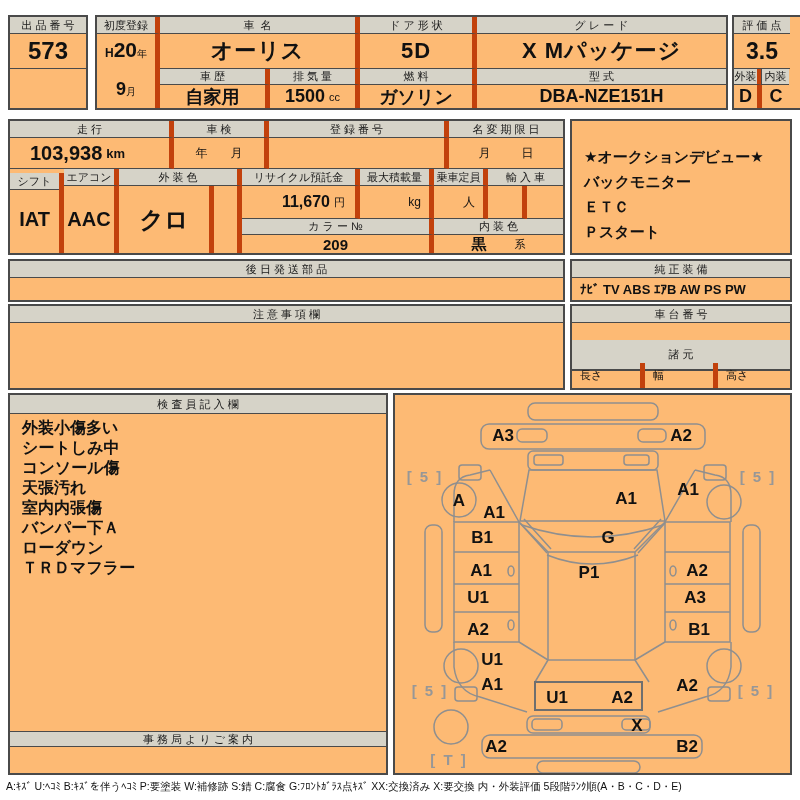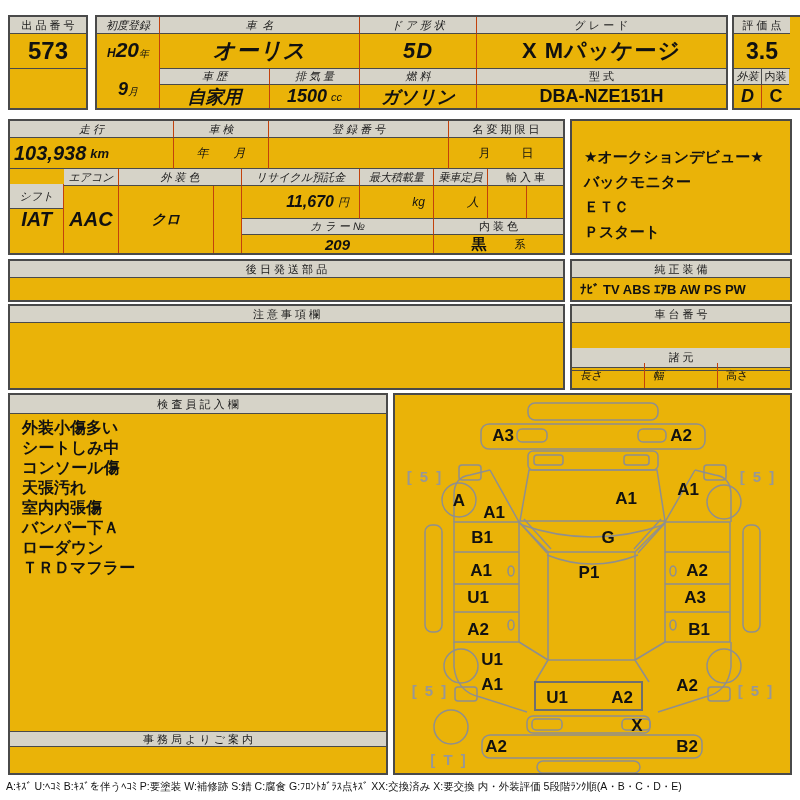--- a/index.html
+++ b/index.html
@@ -1,28 +1,28 @@
 <!DOCTYPE html>
 <html><head>
 <meta charset="utf-8">
 <style>
   html,body{margin:0;padding:0;background:#ffffff;}
   body{width:800px;height:800px;position:relative;font-family:"Liberation Sans","DejaVu Sans",sans-serif;color:#111;}
-  .box{position:absolute;border:2px solid #4a4a4a;background:#eab308;box-sizing:border-box;}
+  .box{position:absolute;border:2px solid #4a4a4a;background:#fdba74;box-sizing:border-box;}
   .hdr{position:absolute;box-sizing:border-box;background:#d6d3c8;display:flex;align-items:center;justify-content:center;font-size:11px;color:#1a1a1a;border-bottom:1px solid #4a4a4a;white-space:pre;}
   .cell{position:absolute;box-sizing:border-box;display:flex;align-items:center;justify-content:center;}
-  .br{border-right:1px solid #c2410c;font-style:italic;}
+  .br{border-right:5px solid #c2410c;}
   .bb{border-bottom:1px solid #4a4a4a;}
   .bt{border-top:1px solid #4a4a4a;}
   .v-big{font-weight:bold;font-size:22px;letter-spacing:1px;}
   .v-med{font-weight:bold;font-size:18px;}
   .v-sm{font-weight:bold;font-size:15px;}
   .unit{font-size:11px;font-weight:bold;margin-left:4px;}
   .ph{font-size:12px;}
-  .left-pad{justify-content:flex-start;padding-left:4px;}
+  .left-pad{justify-content:flex-start;padding-left:20px;}
   .lines{position:absolute;box-sizing:border-box;padding:6px 0 0 12px;}
   .lines div{font-weight:bold;font-size:16px;line-height:20px;white-space:pre;}
   .sales-lines div{font-weight:bold;font-size:15px;line-height:25px;white-space:pre;}
   .legend{position:absolute;left:6px;top:780px;width:792px;font-size:10.5px;white-space:pre;color:#111;}
   svg text{font-family:"Liberation Sans","DejaVu Sans",sans-serif;}
   .dlabel{font-size:17px;font-weight:bold;fill:#111;}
   .dbracket{font-size:15px;font-weight:bold;fill:#979797;letter-spacing:2px;}
 </style>
 </head>
 <body>
@@ -86,31 +86,31 @@
   <div class="cell br bb ph" style="left:164px;top:17px;width:95px;height:31px;justify-content:space-around;padding:0 10px;">
       <span>年</span>
       <span>月</span>
     </div>
   <div class="cell br bb" style="left:259px;top:17px;width:180px;height:31px;"></div>
   <div class="cell bb ph" style="left:439px;top:17px;width:114px;height:31px;justify-content:space-around;padding:0 14px;">
       <span>月</span>
       <span>日</span>
     </div>
 
-  <div class="hdr br" style="left:0;top:63px;width:54px;height:25px;">シフト</div>
+  <div class="hdr br" style="left:0;top:52px;width:54px;height:17px;">シフト</div>
   <div class="hdr br" style="left:54px;top:48px;width:55px;height:17px;">エアコン</div>
   <div class="hdr br" style="left:109px;top:48px;width:123px;height:17px;">外 装 色</div>
   <div class="hdr br" style="left:232px;top:48px;width:118px;height:17px;">リサイクル預託金</div>
   <div class="hdr br" style="left:350px;top:48px;width:74px;height:17px;">最大積載量</div>
   <div class="hdr br" style="left:424px;top:48px;width:54px;height:17px;">乗車定員</div>
   <div class="hdr" style="left:478px;top:48px;width:75px;height:17px;">輸 入 車</div>
 
   <div class="cell br" style="left:0;top:65px;width:54px;height:67px;font-size:20px;font-weight:bold;">IAT</div>
   <div class="cell br" style="left:54px;top:65px;width:55px;height:67px;font-size:20px;font-weight:bold;">AAC</div>
-  <div class="cell br" style="left:109px;top:65px;width:95px;height:67px;font-size:14px;font-weight:bold;text-align:right;">クロ</div>
+  <div class="cell br" style="left:109px;top:65px;width:95px;height:67px;font-size:24px;font-weight:bold;text-align:right;">クロ</div>
   <div class="cell br" style="left:204px;top:65px;width:28px;height:67px;"></div>
 
   <div class="cell br bb" style="left:232px;top:65px;width:118px;height:33px;justify-content:flex-end;padding-right:10px;">
       <span style="font-size:16px;font-weight:bold;">11,670</span>
       <span class="unit" style="font-weight:normal;">円</span>
     </div>
   <div class="cell br bb ph" style="left:350px;top:65px;width:74px;height:33px;justify-content:flex-end;padding-right:8px;">
       <span>kg</span>
     </div>
   <div class="cell br bb ph" style="left:424px;top:65px;width:54px;height:33px;justify-content:flex-end;padding-right:8px;">
@@ -148,21 +148,21 @@
 </div>
 
 <div class="box" style="left:8px;top:304px;width:557px;height:86px;">
   <div class="hdr" style="left:0;top:0;width:553px;height:17px;">注 意 事 項 欄</div>
   <div class="cell" style="left:0;top:17px;width:553px;height:65px;"></div>
 </div>
 
 <div class="box" style="left:570px;top:304px;width:222px;height:86px;">
   <div class="hdr" style="left:0;top:0;width:218px;height:17px;">車 台 番 号</div>
   <div class="cell bb" style="left:0;top:17px;width:218px;height:25px;font-size:14px;font-weight:bold;margin-top:23px;">NZE151-1042615</div>
-  <div class="hdr" style="left:0;top:42px;width:218px;height:20px;font-family:Liberation Serif, serif;">諸 元</div>
+  <div class="hdr" style="left:0;top:34px;width:218px;height:30px;">諸 元</div>
   <div class="cell br" style="left:0;top:57px;width:73px;height:25px;justify-content:flex-start;padding-left:8px;font-size:11px;">
       <span>長さ</span>
     </div>
   <div class="cell br" style="left:73px;top:57px;width:73px;height:25px;justify-content:flex-start;padding-left:8px;font-size:11px;">
       <span>幅</span>
     </div>
   <div class="cell" style="left:146px;top:57px;width:72px;height:25px;justify-content:flex-start;padding-left:8px;font-size:11px;">
       <span>高さ</span>
     </div>
 </div>

